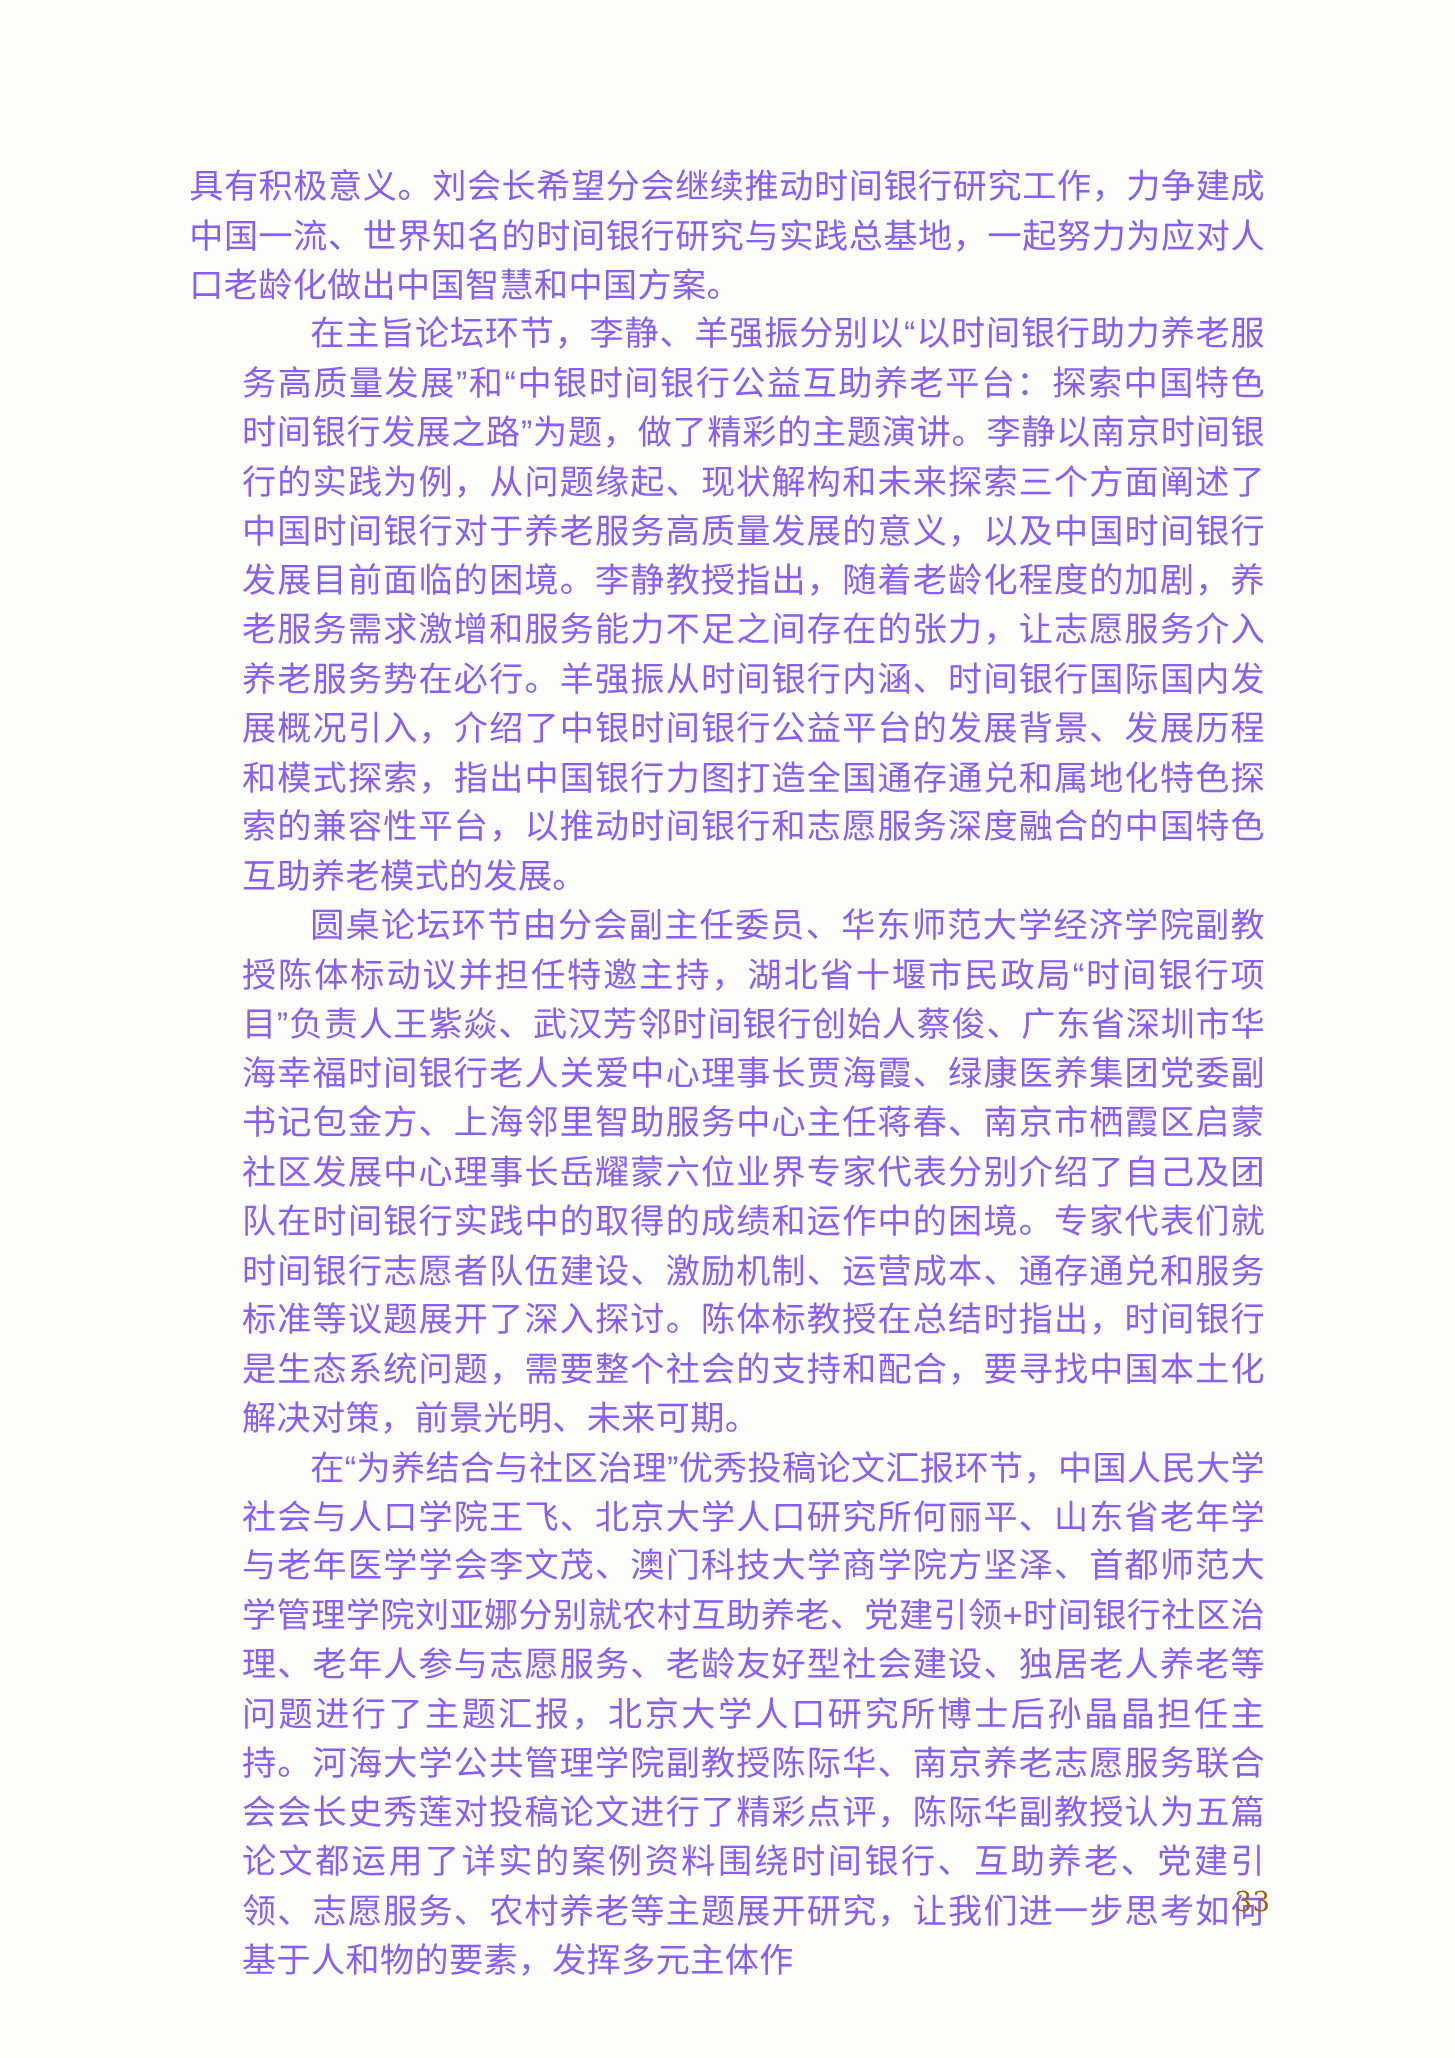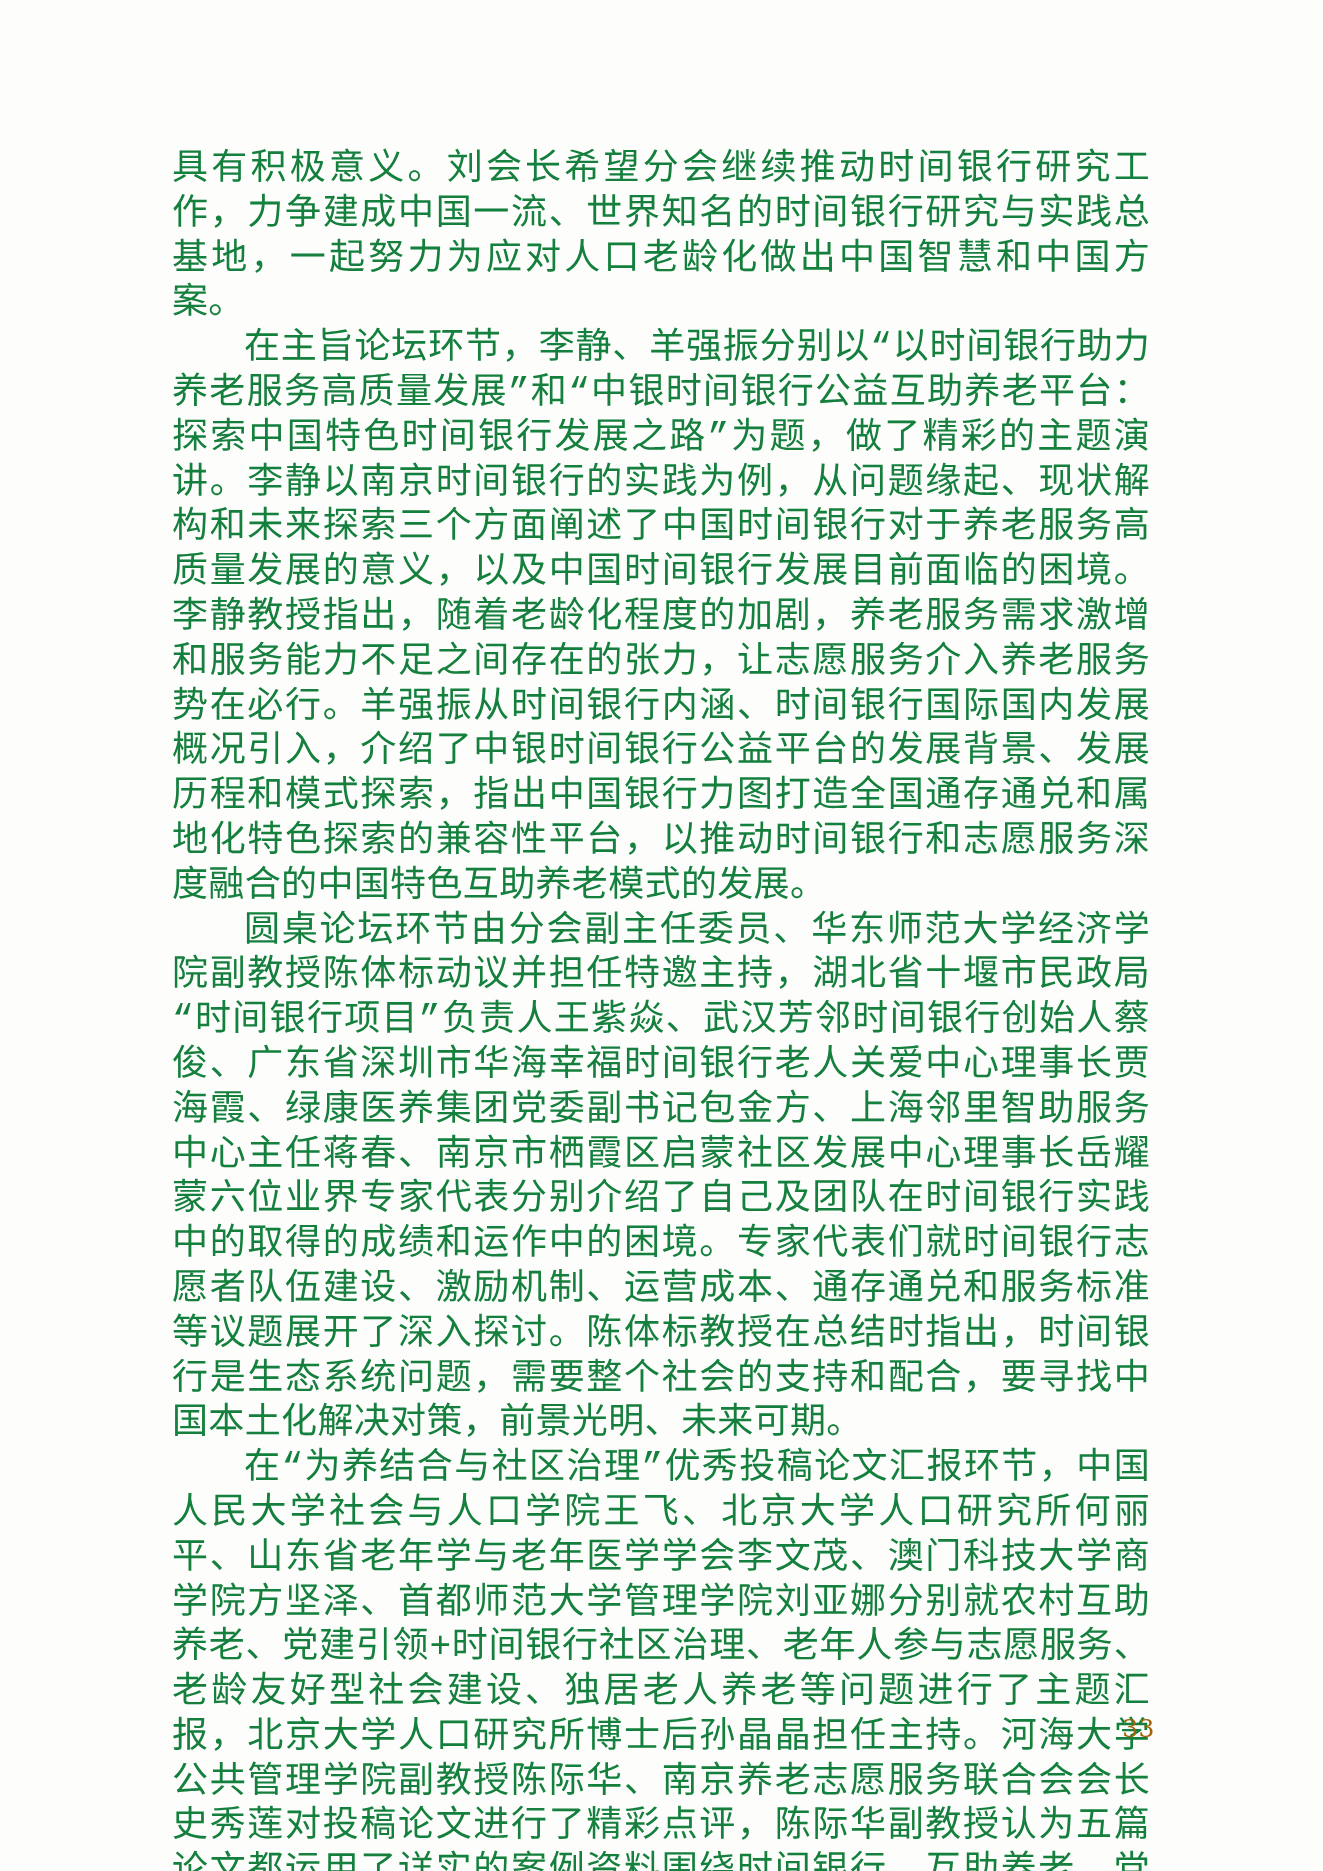--- a/index.html
+++ b/index.html
@@ -18,33 +18,34 @@
     box-sizing: border-box;
   }
   .text-column {
     position: absolute;
     left: 172px;
     top: 148px;
     width: 978px;
   }
   .para {
     margin: 0 0 0 0;
-    font-family: Liberation Mono, monospace;
-    font-size: 36px;
+    font-family: Liberation Sans, sans-serif;
+    font-size: 31px;
     line-height: 44.8px;
-    color: #15803d;
+    color: #8b5cf6;
     text-align: justify;
     text-align-last: left;
     text-justify: inter-character;
     letter-spacing: 0.35px;
     word-break: break-all;
     -webkit-font-smoothing: antialiased;
   }
   .para.indent {
     text-indent: 2em;
+    margin-left: 48px;
   }
   .page-number {
     position: absolute;
     right: 168px;
     bottom: 128px;
     font-family: "DejaVu Serif", "Liberation Serif", serif;
     font-size: 25px;
     color: #a16207;
     letter-spacing: 0.5px;
   }

